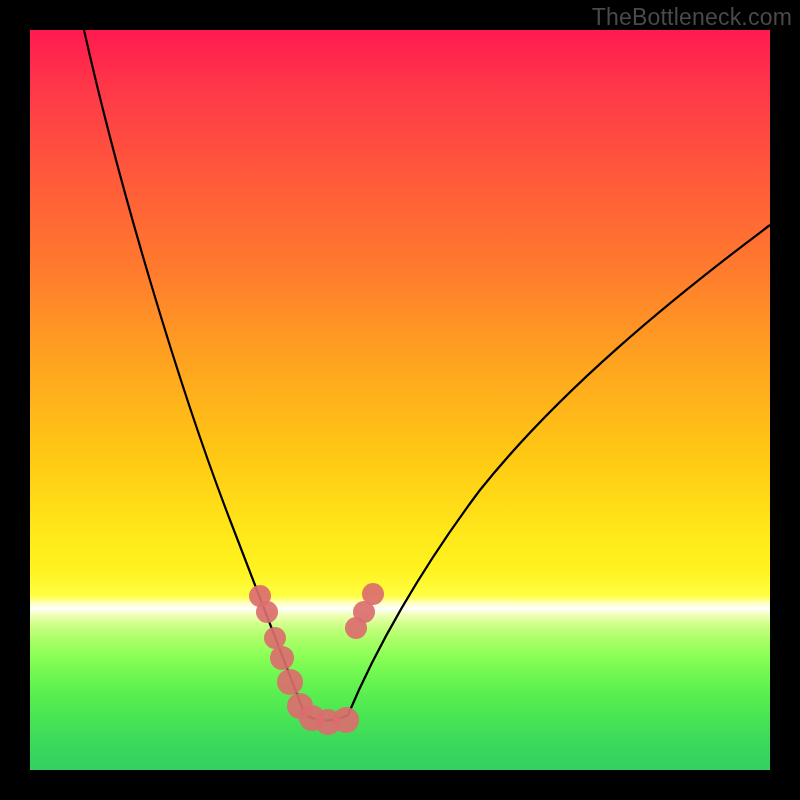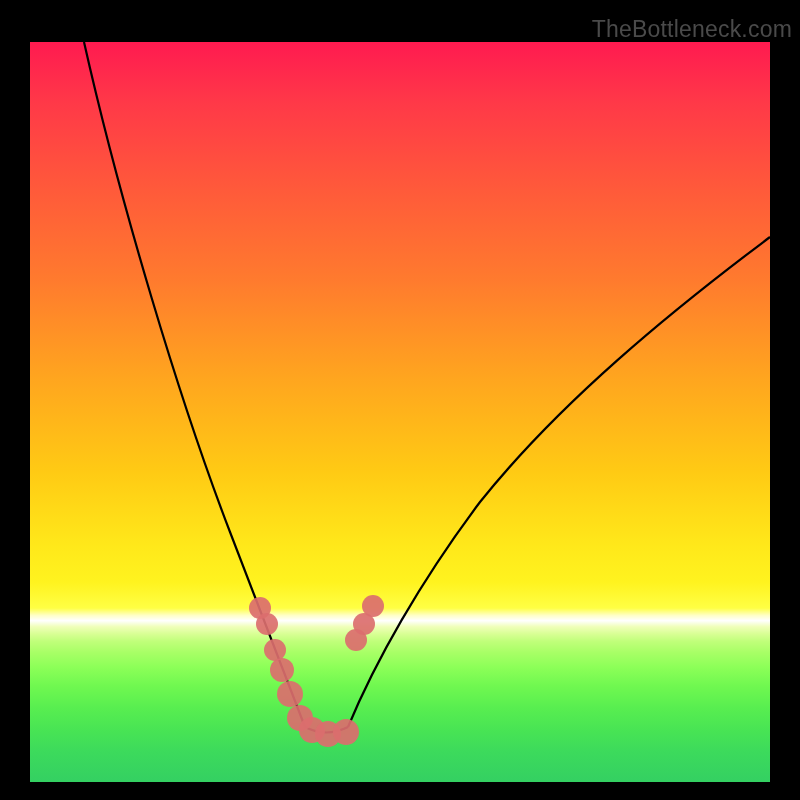--- a/index.html
+++ b/index.html
@@ -9,21 +9,20 @@
     width: 800px;
     height: 800px;
     overflow: hidden;
     font-family: Arial, Helvetica, sans-serif;
   }
   .frame {
     position: relative;
     width: 800px;
     height: 672px;
     background: #000;
-    margin-top: 12px;
   }
   .plot-area {
     position: absolute;
     left: 30px;
     top: 30px;
     width: 740px;
     height: 740px;
     background: linear-gradient(
       to bottom,
       #ff1a50 0%,

